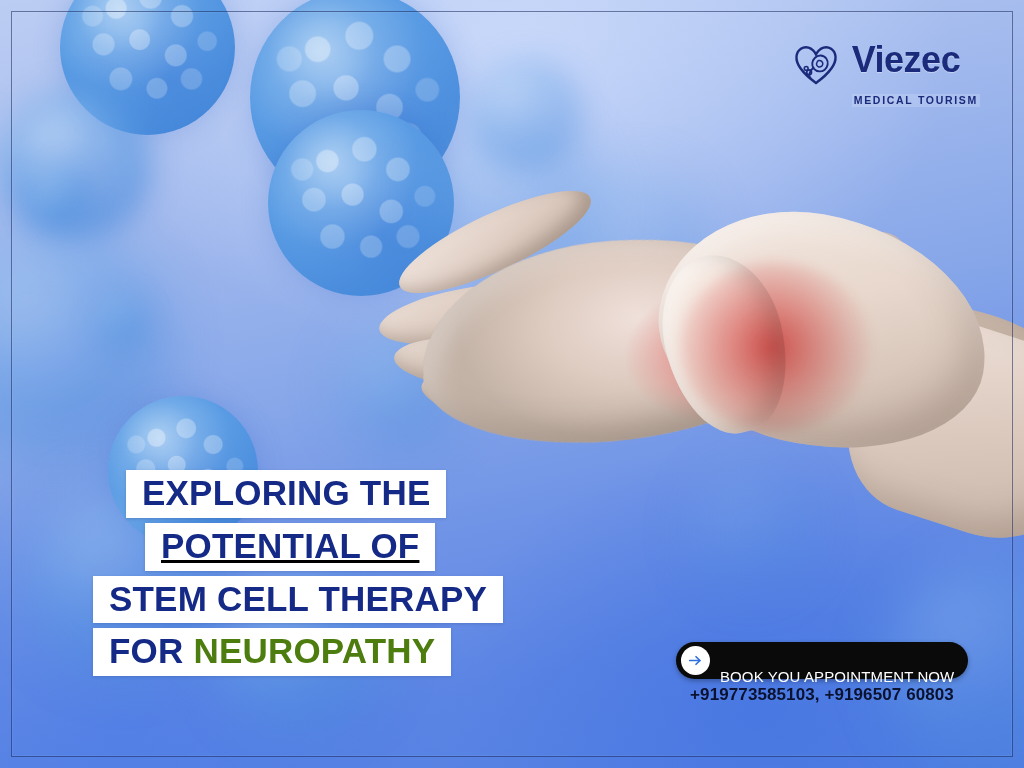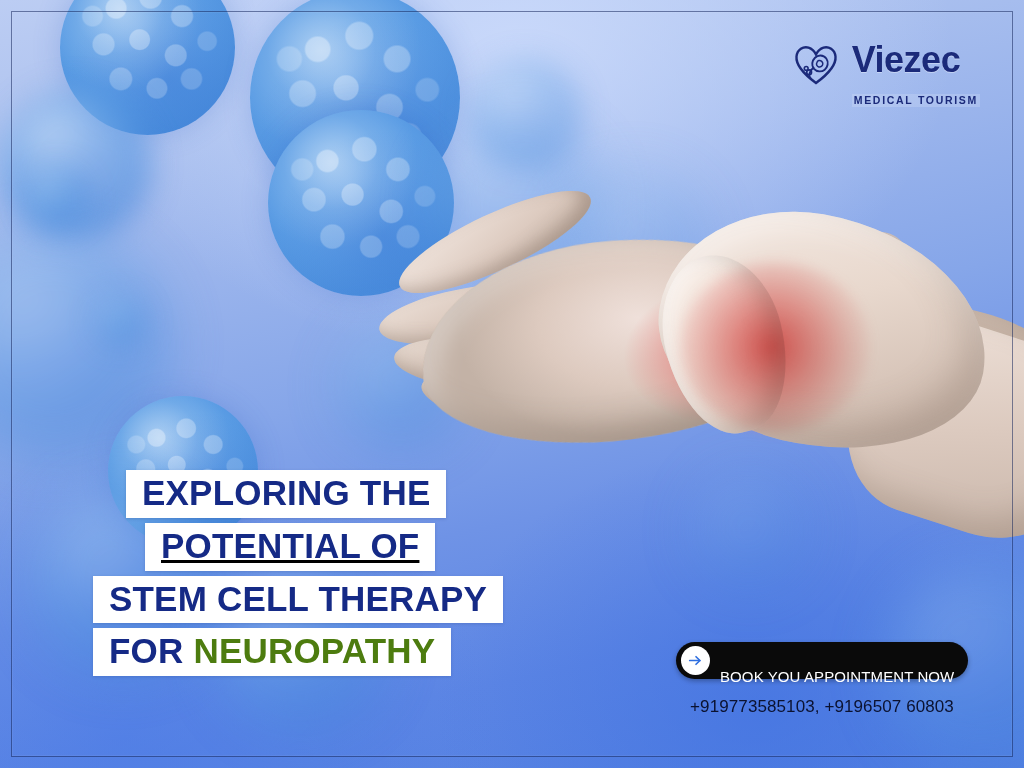--- a/index.html
+++ b/index.html
@@ -156,22 +156,22 @@
     box-shadow:0 2px 5px rgba(0,0,0,.3);
   }
   .cta-arrow{
     width:29px;height:29px;border-radius:50%;background:#fff;flex:0 0 auto;
     display:flex;align-items:center;justify-content:center;
   }
   .cta-label{
     color:#ffffff;font-size:15px;font-weight:400;letter-spacing:.1px;white-space:nowrap;margin-top:32px;
   }
   .cta-phone{
-    margin-top:18px;text-align:center;color:#0b1230;
-    font-size:17px;font-weight:normal;letter-spacing:.1px;white-space:nowrap;
+    margin-top:6px;text-align:center;color:#0b1230;
+    font-size:17px;font-weight:bold;letter-spacing:.1px;white-space:nowrap;
   }
 </style>
 </head>
 <body>
 
 <div id="poster">
 
   <div class="cells">
     <div class="cell textured" style="left:60px;top:-40px;width:175px;height:175px;"></div>
     <div class="cell textured" style="left:250px;top:-10px;width:210px;height:215px;"></div>

